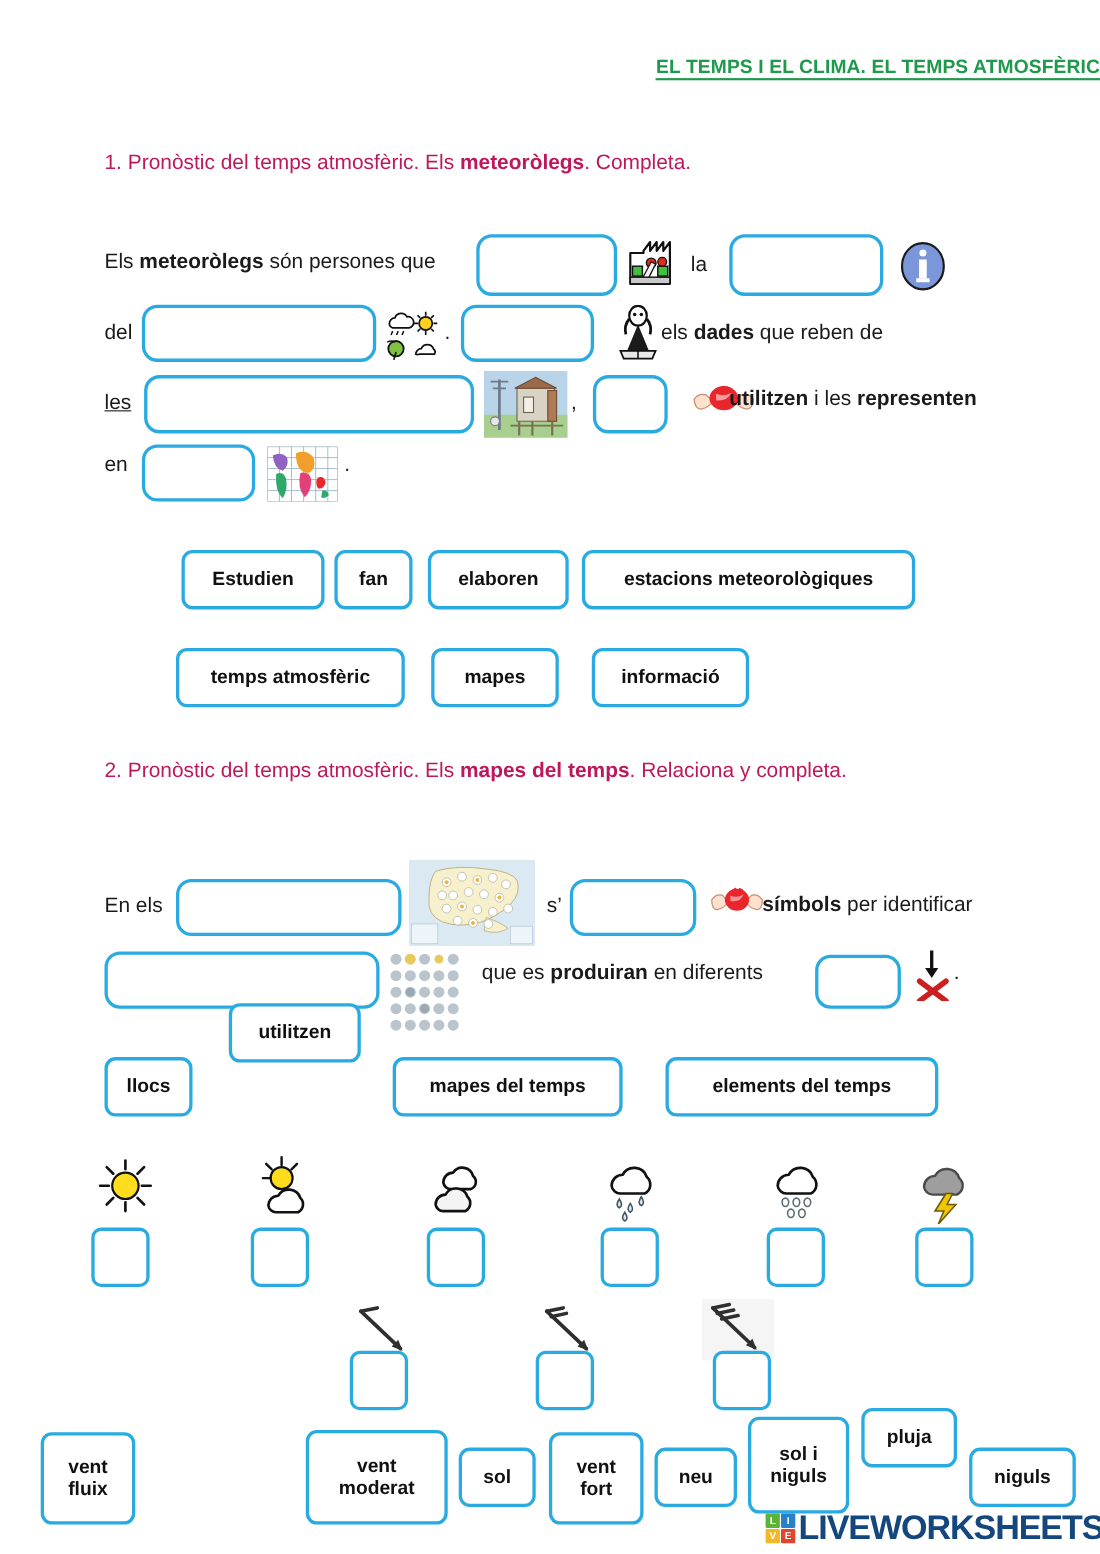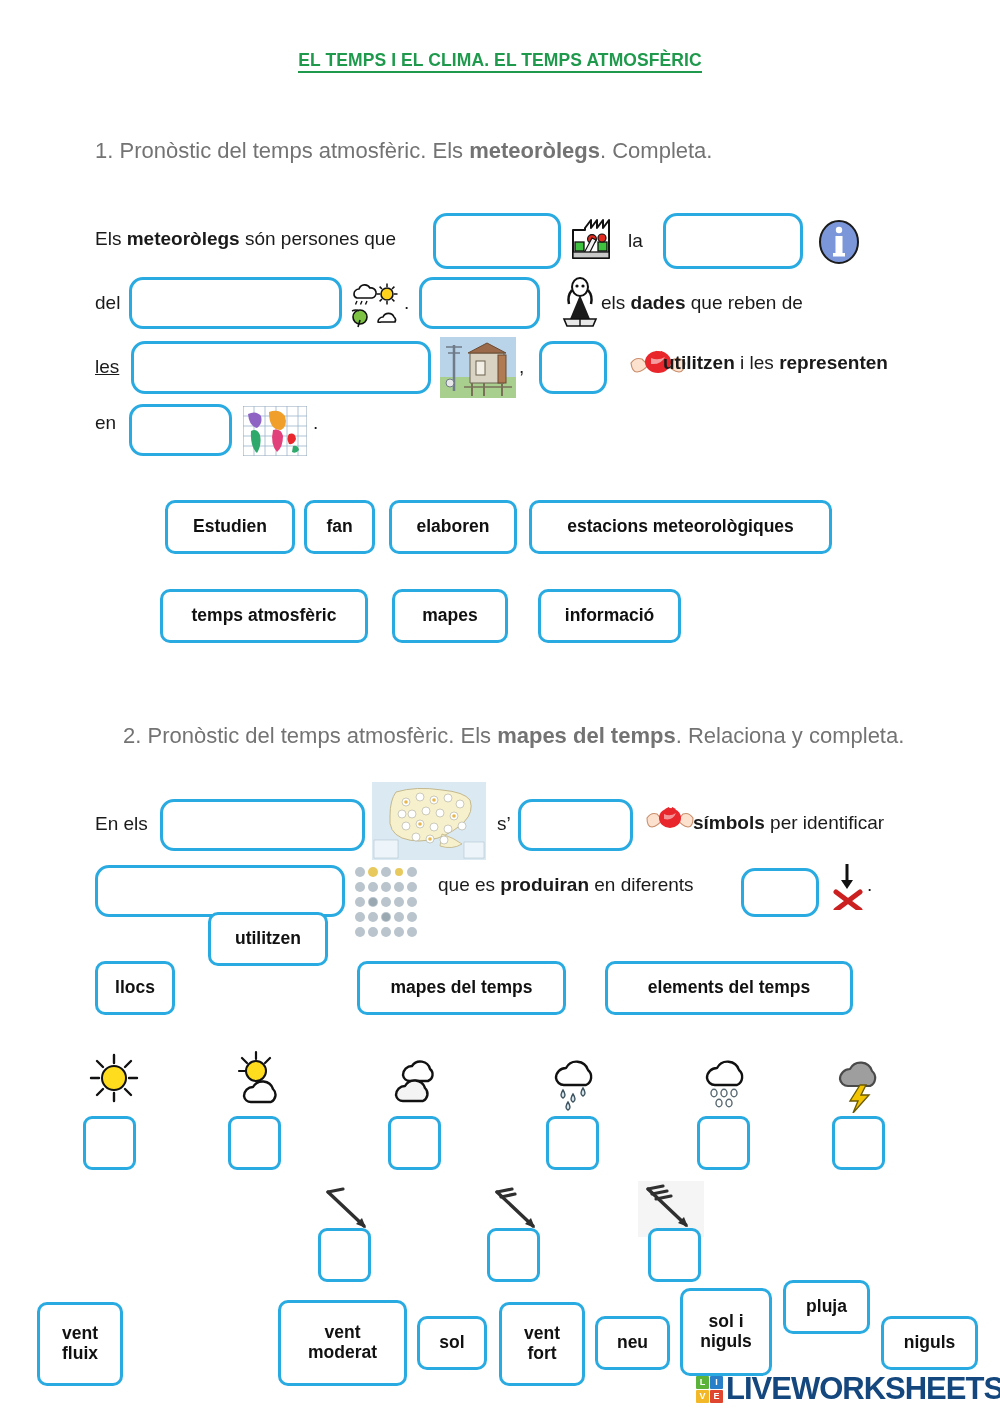--- a/index.html
+++ b/index.html
@@ -10,29 +10,29 @@
     font-family:"Liberation Sans", sans-serif;
     color:#161616;
     position:relative;
     overflow:hidden;
   }
   .page { position:relative; width:1000px; height:1413px; }
 
   
   .title {
     position:absolute; top:50px; left:0; width:1000px;
-    text-align:center;
+    text-align:right;
     font-size:17.5px; font-weight:bold;
     color:#1f9a4d;
     letter-spacing:.1px;
   }
   .title span { border-bottom:2px solid #1f9a4d; padding-bottom:1px; }
 
   
-  .qline { position:absolute; font-size:22px; color:#737373; white-space:nowrap; }
+  .qline { position:absolute; font-size:19px; color:#be185d; white-space:nowrap; }
   .qline b { font-weight:bold; }
   .txt { position:absolute; font-size:19px; color:#1a1a1a; white-space:nowrap; }
   .txt b { font-weight:bold; }
 
   
   .ibox {
     position:absolute;
     background:#fff;
     border:3px solid #29abe2;
     border-radius:9px;
@@ -215,21 +215,21 @@
 
   <div class="chip" style="top:500px; left:165px; width:130px; height:54px;">Estudien</div>
   <div class="chip" style="top:500px; left:304px; width:71px;  height:54px;">fan</div>
   <div class="chip" style="top:500px; left:389px; width:128px; height:54px;">elaboren</div>
   <div class="chip" style="top:500px; left:529px; width:303px; height:54px;">estacions meteorològiques</div>
 
   <div class="chip" style="top:589px; left:160px; width:208px; height:54px;">temps atmosfèric</div>
   <div class="chip" style="top:589px; left:392px; width:116px; height:54px;">mapes</div>
   <div class="chip" style="top:589px; left:538px; width:143px; height:54px;">informació</div>
 
-  <div class="qline" style="top:723px; left:95px;margin-left:28px;">
+  <div class="qline" style="top:690px; left:95px;">
     <span>2. Pronòstic del temps atmosfèric. Els </span><b>mapes del temps</b><span>. Relaciona y completa.</span>
   </div>
 
   <div class="txt" style="top:813px; left:95px;">En els</div>
 
   <div class="ibox r14" style="top:799px; left:160px; width:205px; height:52px;"></div>
 
   <div class="pic" style="top:782px; left:372px;">
     <svg width="114" height="78" viewBox="0 0 114 78">
       <rect x="0" y="0" width="114" height="78" fill="#ffffff" stroke="#c5d2dd" stroke-width="1"></rect>

